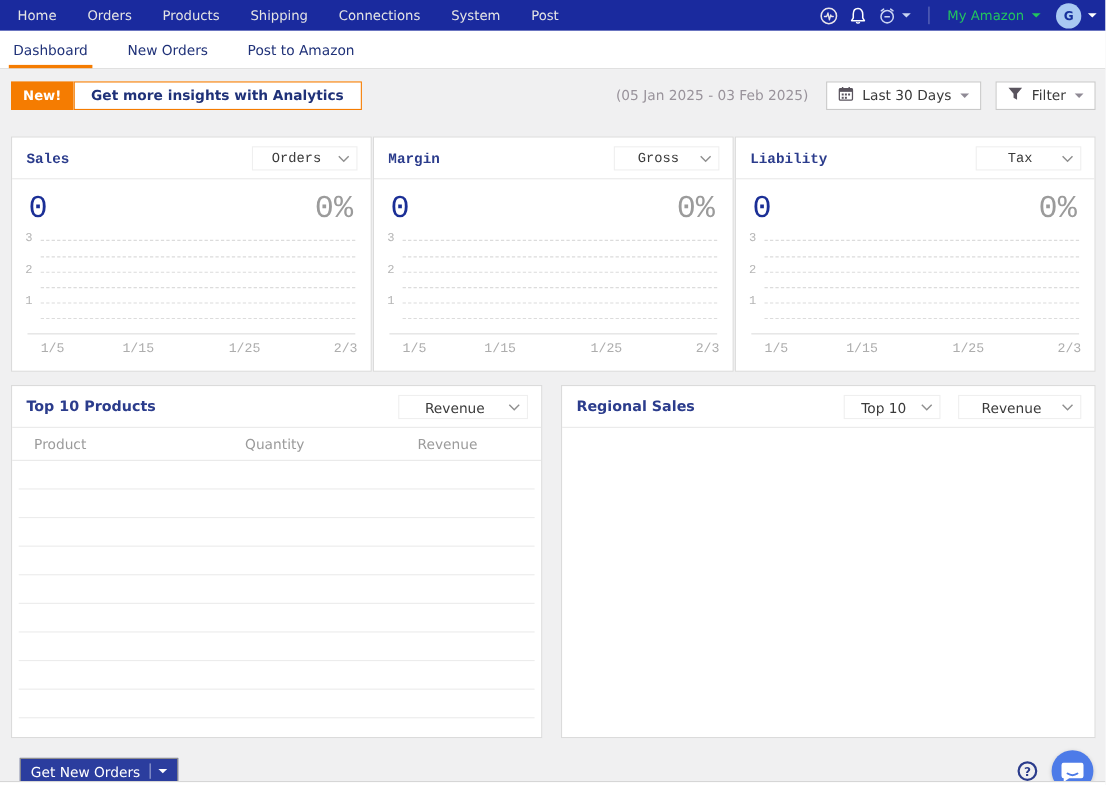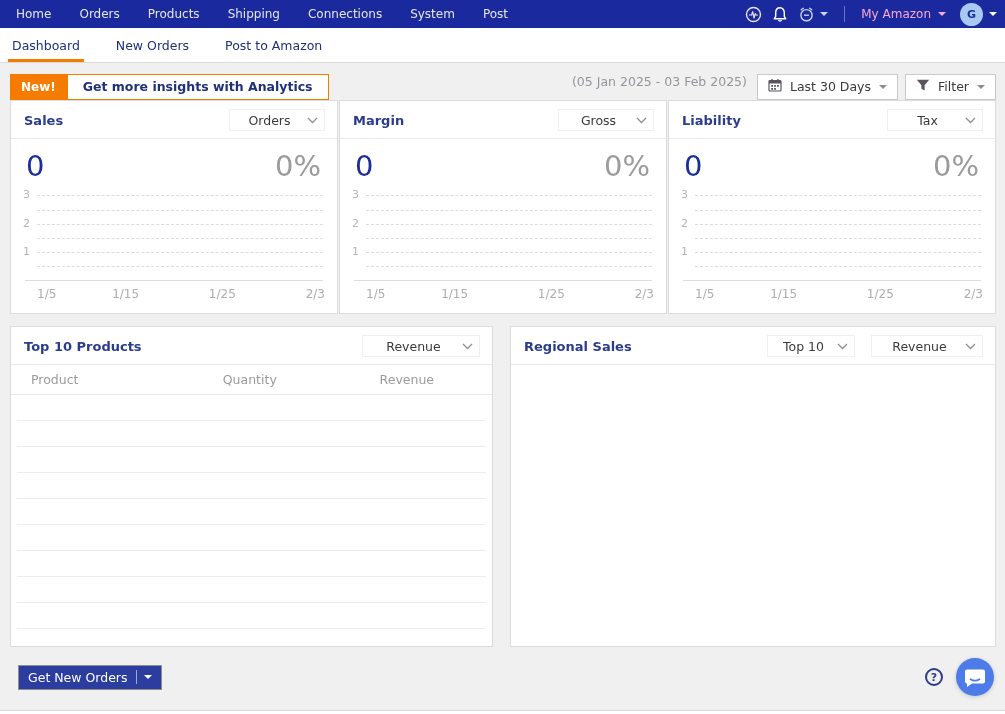--- a/index.html
+++ b/index.html
@@ -9,45 +9,45 @@
   
   .navbar { height:28px; background:#1A2A9E; display:flex; align-items:center; justify-content:space-between; padding:0 8px 0 10px; }
   .nav-left { display:flex; align-items:center; }
   .nav-item { color:#e5e5e5; font-size:12px; padding:0 14px; cursor:pointer; white-space:nowrap; }
   .nav-item:first-child { padding-left:6px; }
   .nav-right { display:flex; align-items:center; gap:10px; }
   .nav-icon { display:inline-flex; align-items:center; cursor:pointer; }
   .alarm-group { display:inline-flex; align-items:center; gap:5px; cursor:pointer; }
   .caret-down { width:0; height:0; border-left:4px solid transparent; border-right:4px solid transparent; border-top:4px solid currentColor; display:inline-block; }
   .nav-divider { width:1px; height:16px; background:rgba(255,255,255,.35); margin:0 6px; }
-  .account { color:#f9a8d4; font-size:12px; display:inline-flex; align-items:center; gap:7px; cursor:pointer; white-space:nowrap; }
+  .account { color:#22c55e; font-size:12px; display:inline-flex; align-items:center; gap:7px; cursor:pointer; white-space:nowrap; }
   .avatar-group { display:inline-flex; align-items:center; gap:6px; cursor:pointer; margin-left:4px; }
   .avatar { width:23px; height:23px; border-radius:50%; background:#A9C9F2; color:#16309C; font-size:11px; font-weight:bold; display:flex; align-items:center; justify-content:center; }
   .avatar-caret { color:#fff; }
 
   
   .tabbar { height:35px; background:#fff; border-bottom:1px solid #D9D9D9; display:flex; align-items:stretch; padding-left:8px; }
   .tab { font-size:12.5px; color:#1F3178; display:flex; align-items:center; padding:0 4px; margin-right:28px; cursor:pointer; border-bottom:3px solid transparent; padding-top:3px; }
   .tab.active { border-bottom-color:#F57C01; }
 
   
   .content { background:#F0F0F1; height:647px; padding:10px 9px 0 10px; }
 
-  .toolbar { display:flex; align-items:center; justify-content:space-between; height:27px; margin-bottom:0; }
+  .toolbar { display:flex; align-items:center; justify-content:space-between; height:27px; margin-bottom:24px; }
   .toolbar-left { display:flex; align-items:stretch; height:26px; }
   .new-badge { background:#F57C01; color:#fff; font-size:12px; font-weight:bold; display:flex; align-items:center; padding:0 11px; }
   .analytics-btn { background:#fff; border:1px solid #F57C01; color:#1F3178; font-size:12.5px; font-weight:bold; padding:0 15px; cursor:pointer; font-family:inherit; }
-  .toolbar-right { display:flex; align-items:flex-start; gap:7px; }
+  .toolbar-right { display:flex; align-items:center; gap:13px; }
   .date-range { color:#99939B; font-size:12.5px; margin-right:3px; }
   .tool-btn { background:#fff; border:1px solid #C9C9C9; height:26px; display:inline-flex; align-items:center; gap:8px; padding:0 10px; font-size:12.5px; color:#3A3A3A; cursor:pointer; font-family:inherit; }
   .tool-btn .btn-caret { color:#8F8A95; }
 
   
   .card { background:#fff; border:1px solid #DBDBDB; }
-  .kpi-row { display:flex; gap:1px; margin-bottom:12px; }
+  .kpi-row { display:flex; gap:1px; margin-bottom:12px;font-family:Liberation Mono, monospace; }
   .kpi-card { flex:1; height:214px; }
   .card-head { display:flex; align-items:center; justify-content:space-between; padding:8px 12px 7px 13px; border-bottom:1px solid #E9E9E9; }
   .card-title { color:#2B3C8C; font-size:13px; font-weight:bold; }
   .mini-select { display:inline-flex; align-items:center; height:22px; border:1px solid #EFEFEF; min-width:96px; cursor:pointer; padding:0 6px; }
   .ms-label { flex:1; text-align:center; font-size:12.5px; color:#3A3A3A; }
   .chev-wrap { display:inline-flex; margin-left:4px; }
   .kpi-numbers { display:flex; align-items:baseline; justify-content:space-between; padding:10px 16px 4px 15px; }
   .kpi-value { color:#1B2F96; font-size:29px; font-weight:500; }
   .kpi-percent { color:#9B9B9B; font-size:29px; }
   .mini-chart { position:relative; height:112px; margin:0 12px 0 12px; }

